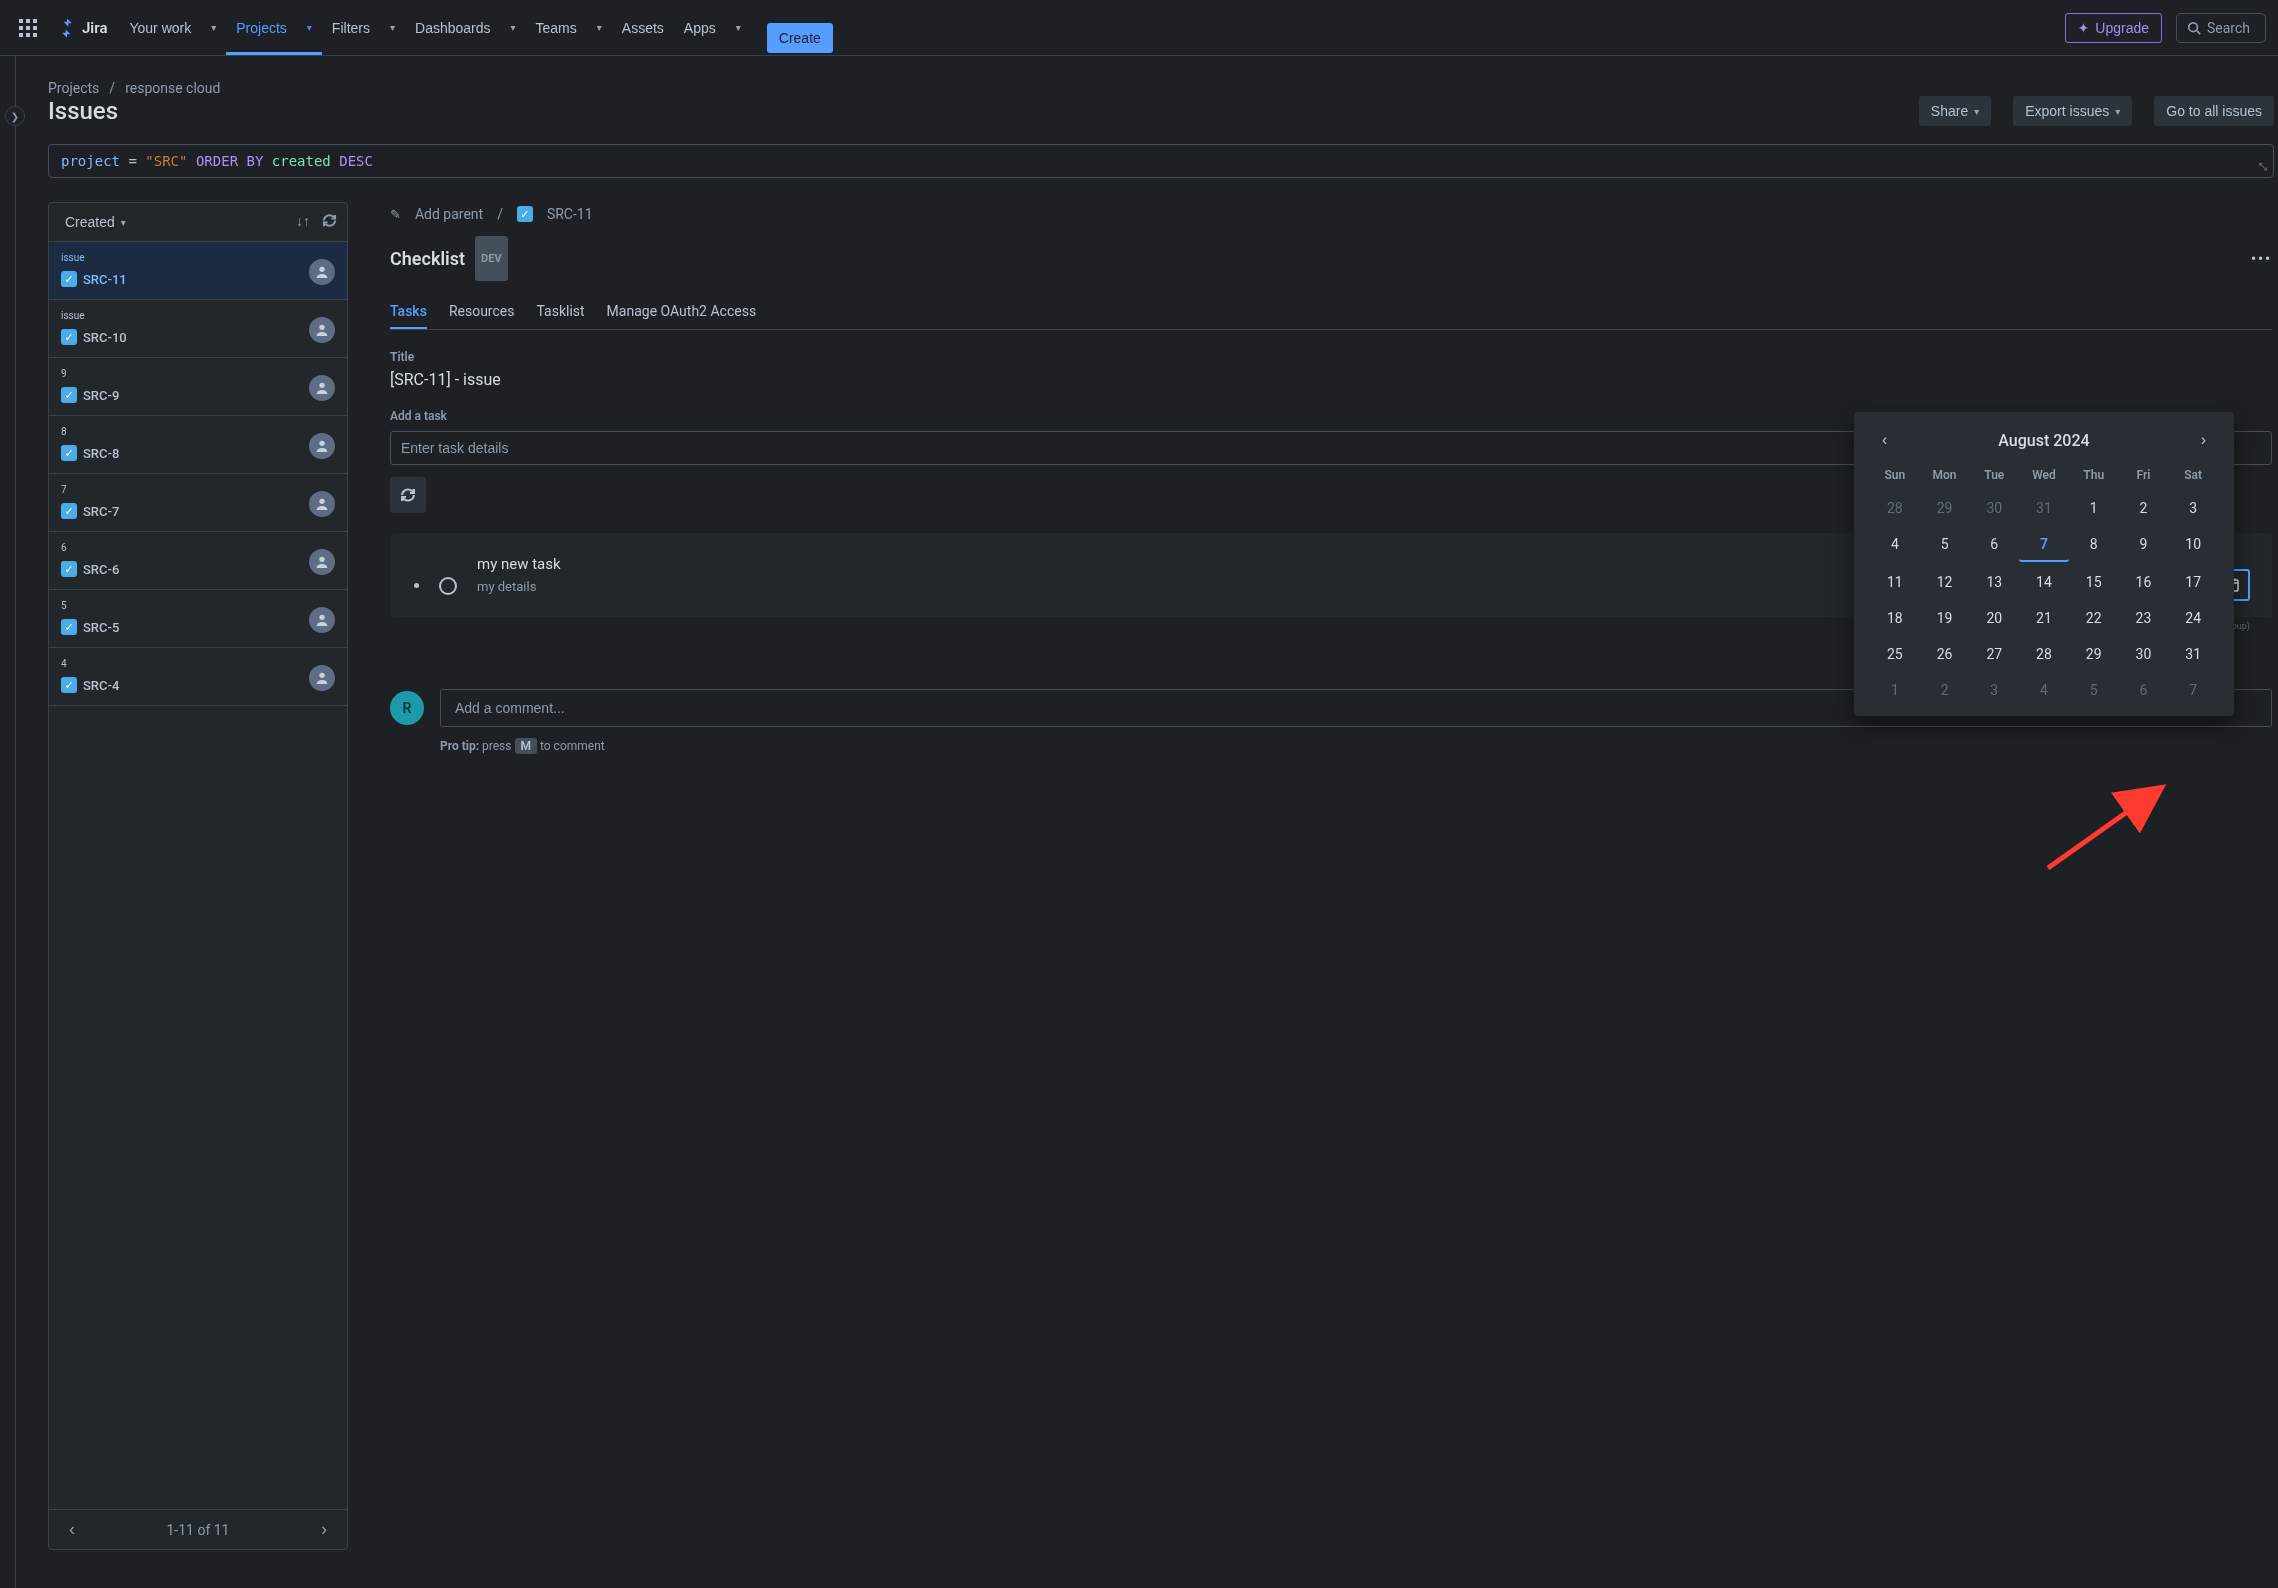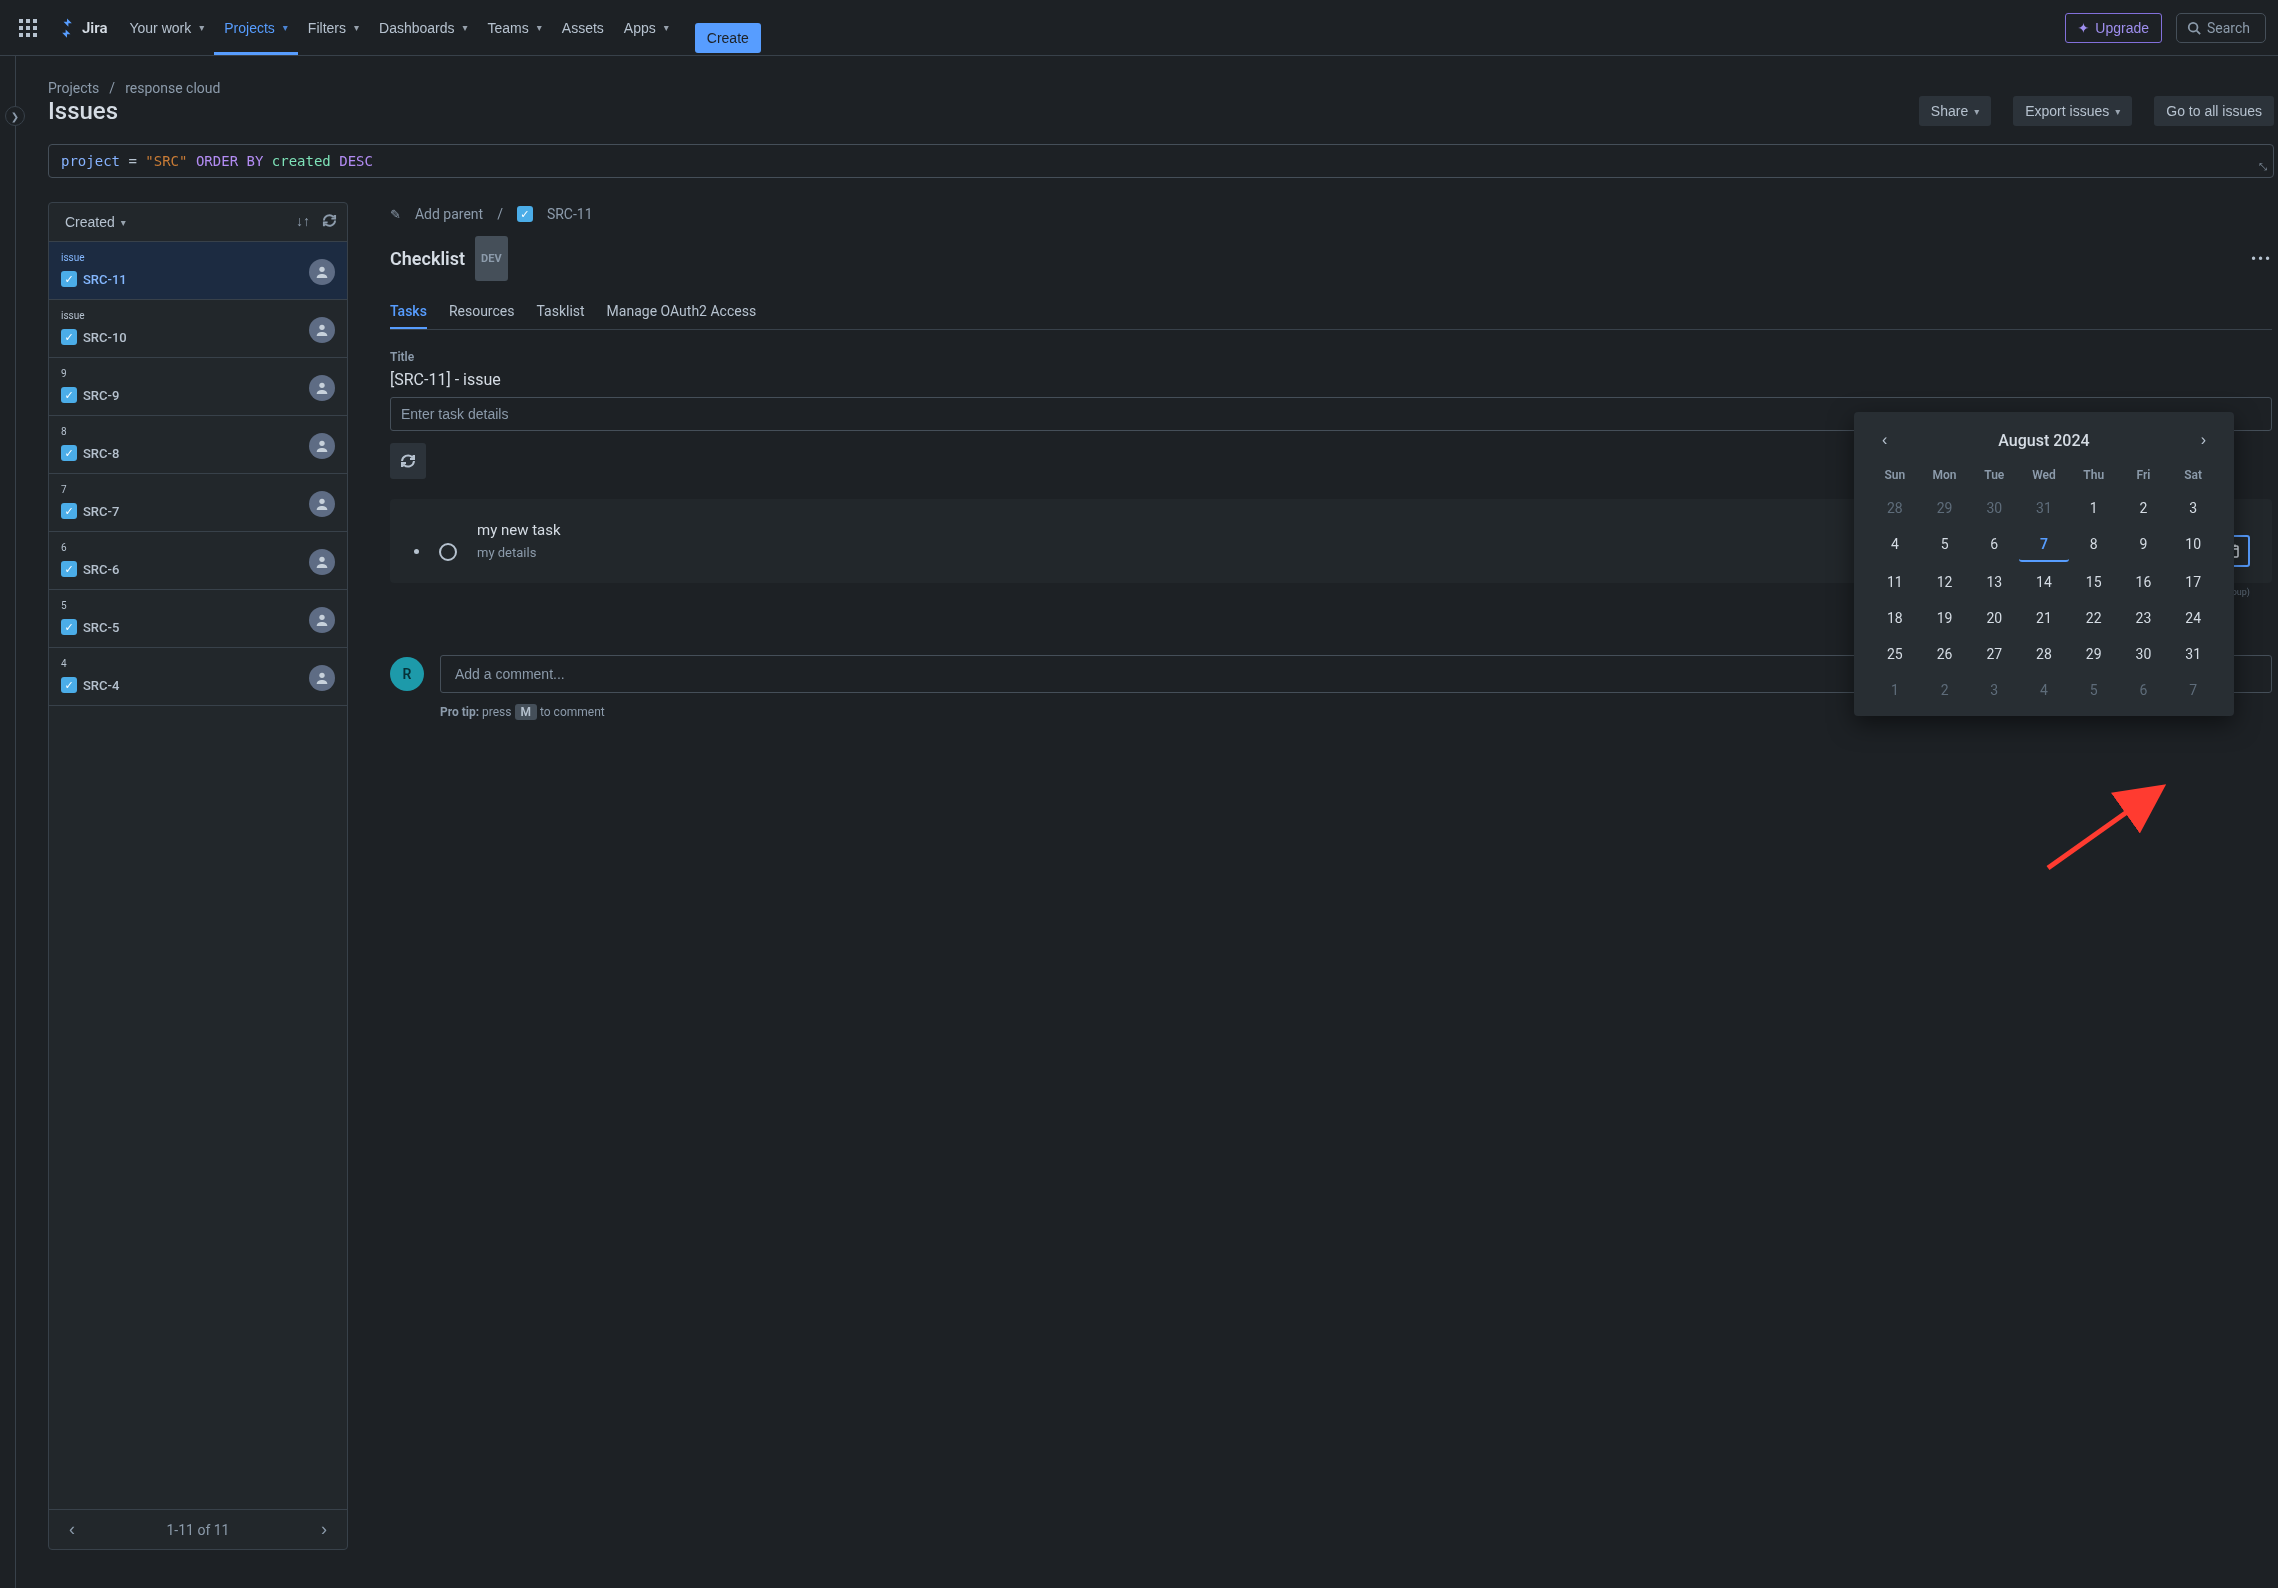--- a/index.html
+++ b/index.html
@@ -41,21 +41,21 @@
     gap:4px;
   }
   .topnav .apps-icon{
     width:32px;height:32px;display:flex;align-items:center;justify-content:center;
     border-radius:3px;color:var(--text);
   }
   .topnav .logo{display:flex;align-items:center;gap:4px;color:var(--text-bright);font-weight:600;font-size:15px;padding:0 8px;}
   .topnav .nav-items{display:flex;align-items:center;height:100%;}
   .topnav .nav-item{
     height:100%;
-    display:flex;align-items:center;gap:8px;
+    display:flex;align-items:center;gap:20px;
     padding:0 10px;color:var(--text);border:none;background:none;font-size:14px;
     border-bottom:3px solid transparent;
     border-top:3px solid transparent;
     cursor:pointer;
   }
   .topnav .nav-item.active{color:var(--blue);border-bottom-color:var(--blue);font-weight:500;}
   .topnav .btn-create{
     background:#579dff;color:#1d2125;border:none;border-radius:3px;
     padding:7px 12px;font-weight:500;font-size:14px;margin-left:12px;cursor:pointer;margin-top:20px;
   }
@@ -482,20 +482,21 @@
         <div class="tabs" id="tabs">
             <div class="tab active">Tasks</div>
             <div class="tab">Resources</div>
             <div class="tab">Tasklist</div>
             <div class="tab">Manage OAuth2 Access</div>
           </div>
 
         <div class="field-label">Title</div>
         <div class="field-value">[SRC-11] - issue</div>
 
+        <div class="field-label">Add a task</div>
         <input class="task-input" placeholder="Enter task details" style="">
 
         <div class="refresh-box">
           <svg width="16" height="16" viewBox="0 0 16 16" fill="none" stroke="currentColor" stroke-width="2">
               <path d="M2 8a6 6 0 0 1 10-4l2-1M14 8a6 6 0 0 1-10 4l-2 1"></path>
               <path d="M14 2v4h-4M2 14v-4h4"></path>
             </svg>
         </div>
 
         <div class="task-card">

